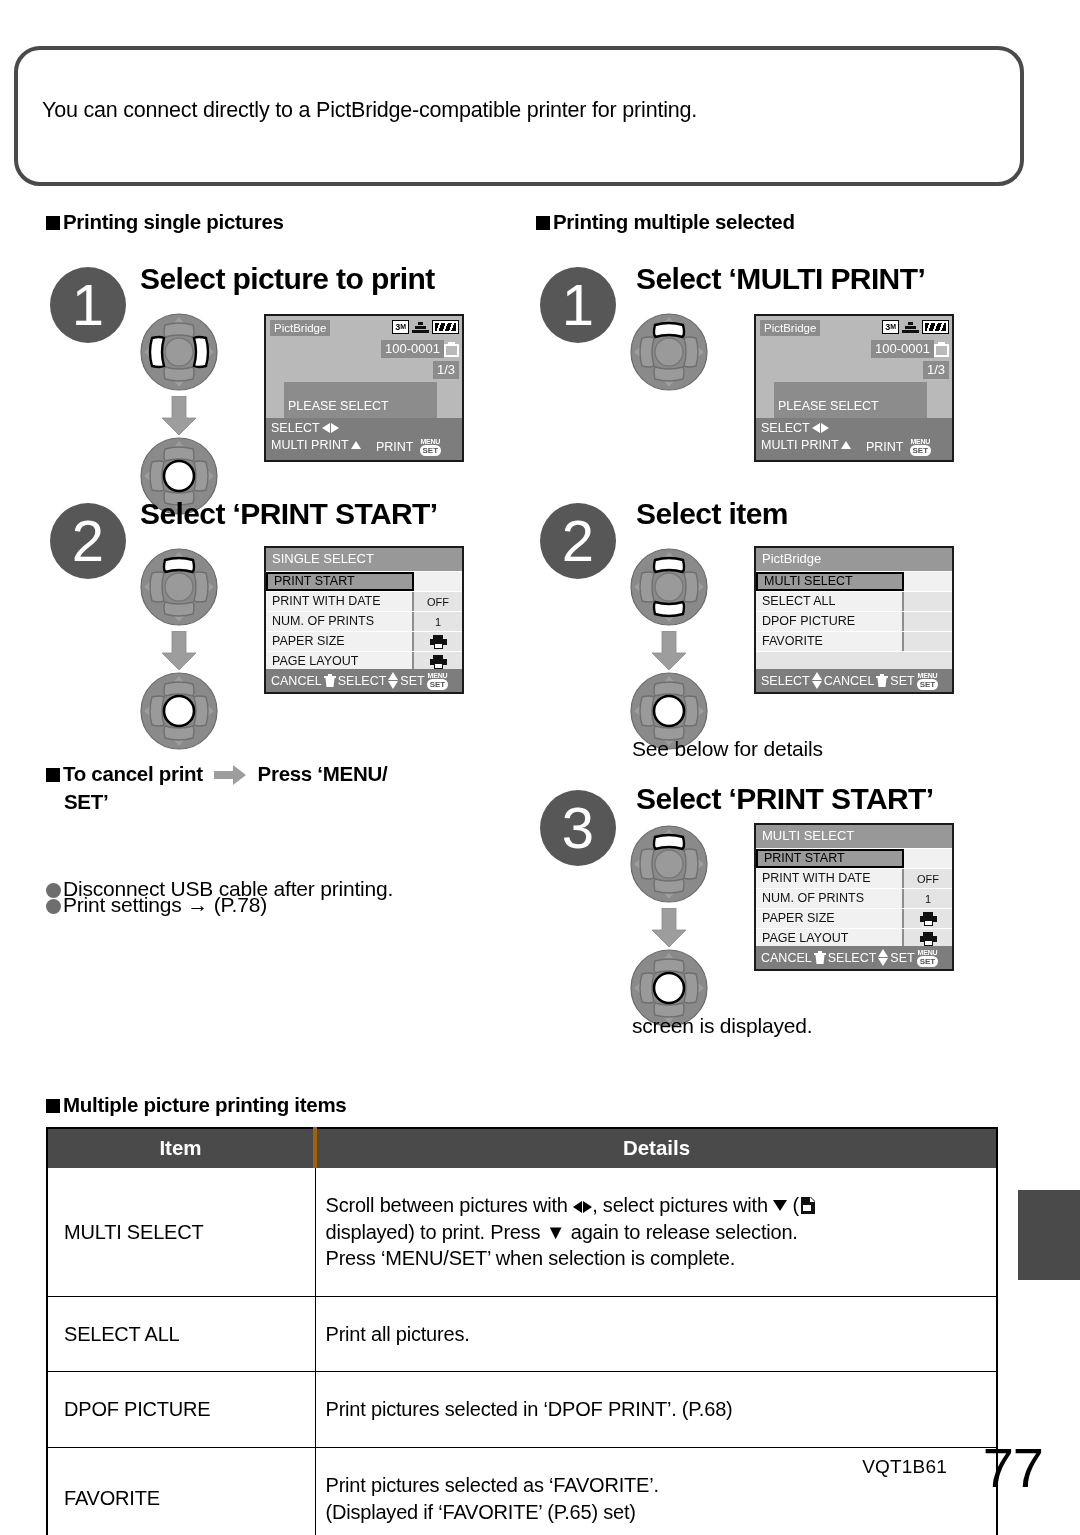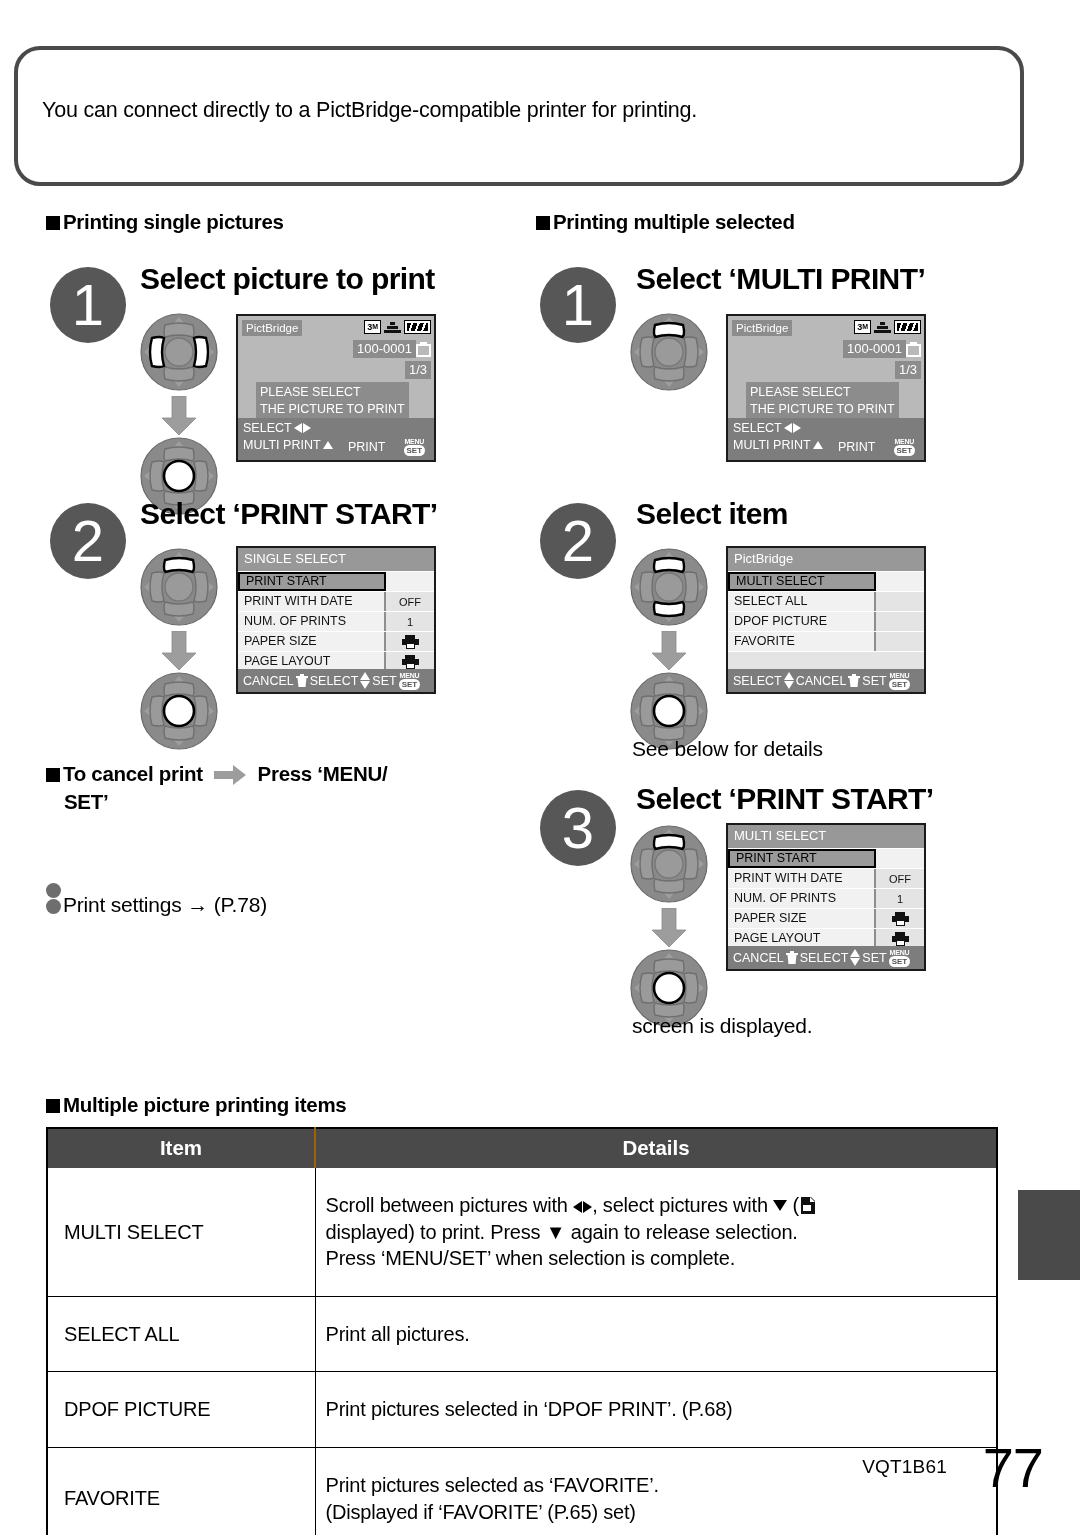--- a/index.html
+++ b/index.html
@@ -82,20 +82,21 @@
   }
 
   
   .lcd {
     position: absolute;
     width: 200px; height: 148px;
     background: #b9b9b9;
     border: 2px solid #1a1a1a;
     font-family: "Liberation Sans", sans-serif;
     overflow: hidden;
+    margin-left: 28px;
   }
   .tag {
     background: #8c8c8c;
     color: #fff;
     font-size: 11.5px;
     padding: 1px 4px;
     display: inline-block;
     line-height: 1.25;
   }
   .lcd-pict {
@@ -134,33 +135,33 @@
     display: flex; align-items: center;
   }
   .lcd-frame {
     position: absolute; right: 3px; top: 44px;
   }
   .lcd-msg {
     position: absolute; left: 18px; top: 66px;
     background: #8c8c8c; color: #fff;
     font-size: 12.5px;
     line-height: 1.32;
-    padding: 2px 4px;
+    padding: 16px 4px;
     white-space: nowrap;
   }
   .lcd-bottombar {
     position: absolute; left: 0; bottom: 0;
     width: 100%; height: 42px;
     background: #7d7d7d;
     color: #fff;
     font-size: 12.5px;
   }
   .lcd-bb-r1 { position: absolute; left: 5px; top: 3px; display:flex; align-items:center; gap:2px;}
   .lcd-bb-r2 { position: absolute; left: 5px; top: 20px; display:flex; align-items:center; gap:2px;}
-  .lcd-bb-r2b { position: absolute; left: 110px; top: 20px; display:flex; align-items:center; gap:18px;}
+  .lcd-bb-r2b { position: absolute; left: 110px; top: 20px; display:flex; align-items:center; gap:6px;}
   .menuset-badge {
     background: #fff; color: #555;
     border-radius: 7px;
     font-size: 8px; font-weight: bold;
     padding: 0 3px; line-height: 11px;
     display: inline-block;
     text-align: center;
   }
   .menuset-wrap { display:inline-flex; flex-direction: column; align-items:center; line-height:1;}
   .menuset-top { font-size: 7px; color:#fff; font-weight: bold; letter-spacing:-0.2px;}
@@ -258,21 +259,21 @@
     font-size: 20px;
   }
   .tbl th {
     background: #4a4a4a;
     color: #fff;
     font-size: 20.5px;
     font-weight: bold;
     padding: 7px 0;
     border: 1px solid #4a4a4a;
   }
-  .tbl th.col-item { width: 268px; border-right: 2px solid #a16207; margin-left: 39px; }
+  .tbl th.col-item { width: 268px; border-right: 4px solid #a16207; margin-left: 39px; }
   .tbl td {
     border: 1.5px solid #000;
     padding: 24px 10px;
     vertical-align: middle;
     line-height: 1.33;
     letter-spacing: -0.2px;
   }
   .tbl td.col-item {
     width: 268px;
     padding-left: 16px;
@@ -494,21 +495,21 @@
     <path d="M0 6 H19 V0 L32 10 L19 20 V14 H0 Z" fill="#9d9d9d"></path>
   </svg>
   <span>Press ‘MENU/</span>
 </div>
 <div class="sec-head" style="left:64px; top:790px;">SET’</div>
 
 <div class="para" style="left:46px; top:845px;margin-top:46px;">
   <span class="bullet-dot"></span><span>Print settings → (P.78)</span>
 </div>
 <div class="para" style="left:46px; top:875px;">
-  <span class="bullet-dot"></span>
+  <span class="bullet-dot"></span><span>Disconnect USB cable after printing.</span>
 </div>
 
 <div class="step-num" style="left:540px; top:267px;">1</div>
 <div class="step-title" style="left:636px; top:262px;">Select ‘MULTI PRINT’</div>
 
 <svg class="dpad" style="left:630px; top:313px;" viewBox="0 0 78 78">
   <circle cx="39" cy="39" r="38" fill="#8a8a8a" stroke="#6a6a6a" stroke-width="1.2"></circle>
   <path d="M39 4 L44 10 L34 10 Z" fill="#9d9d9d"></path>
     <path d="M39 74 L44 68 L34 68 Z" fill="#9d9d9d"></path>
   <path d="M4 39 L10 34 L10 44 Z" fill="#9d9d9d"></path>

